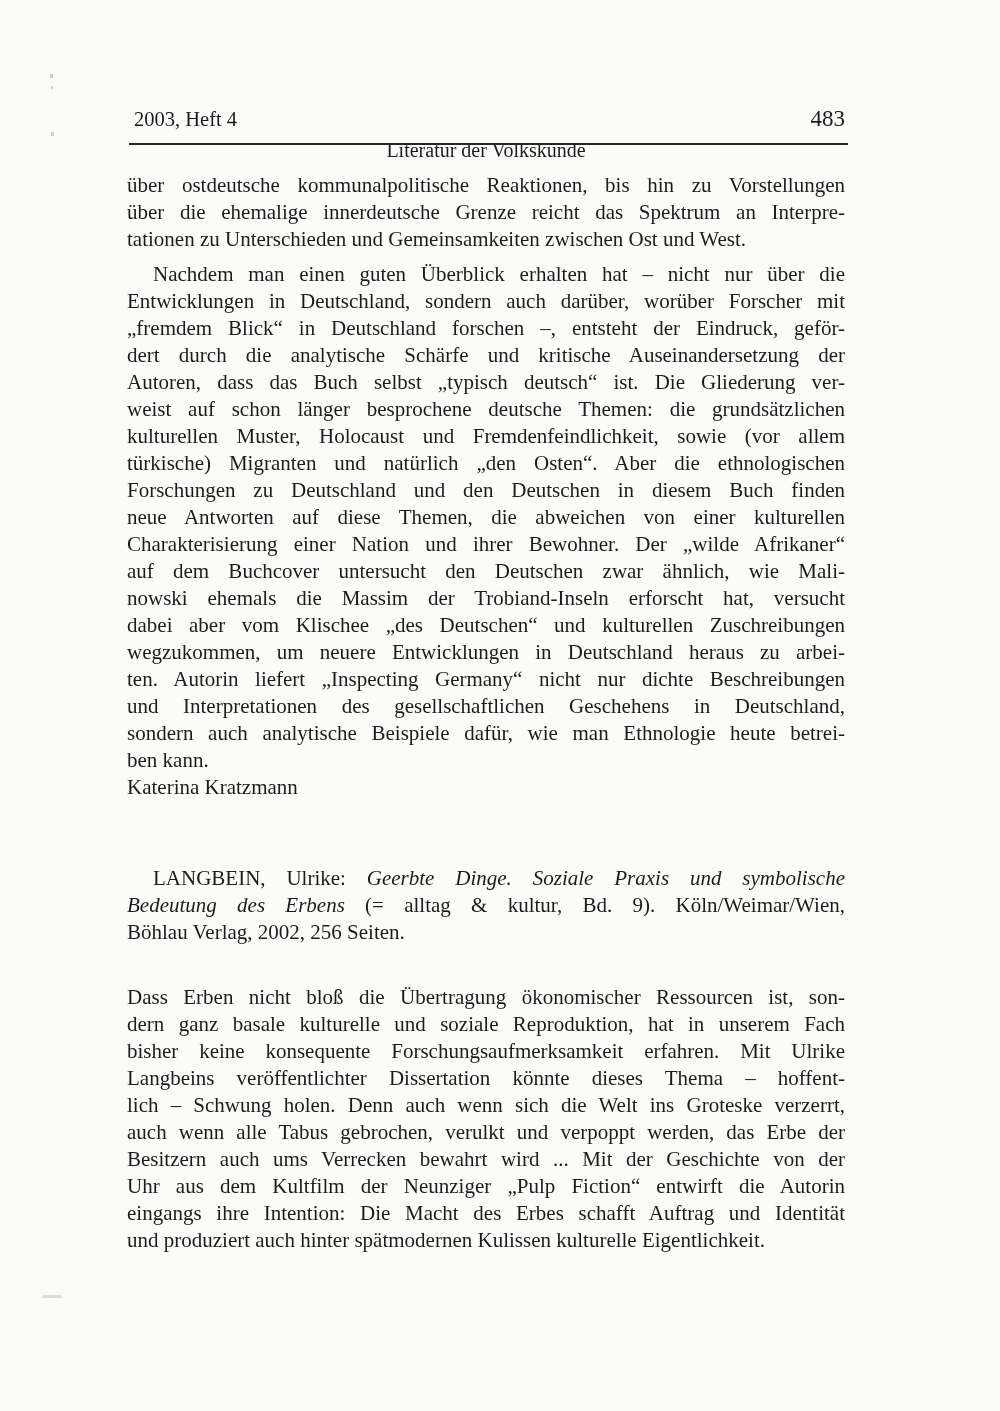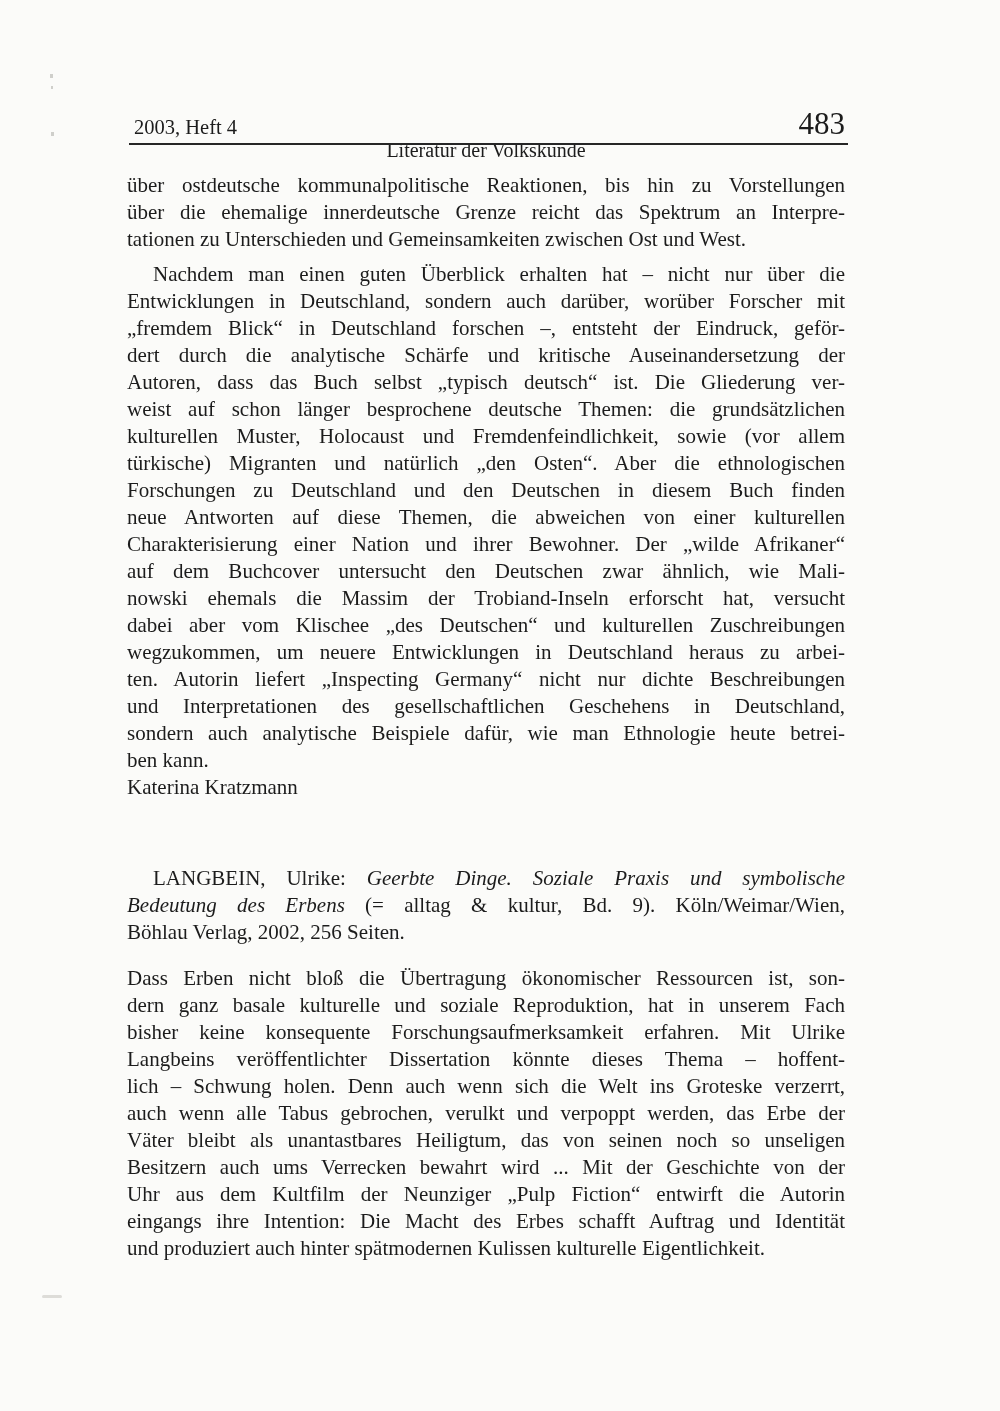--- a/index.html
+++ b/index.html
@@ -19,21 +19,21 @@
   .header {
     position: absolute;
     left: 127px; top: 106px; width: 718px;
     display: flex; align-items: baseline;
   }
   .issue  { font-size: 20.5px; padding-left: 7px; white-space: nowrap; text-align: right; }
   .jtitle {
     position: absolute; left: 0; right: 0;
     text-align: center; font-size: 20px; white-space: nowrap; margin-top: 33px;
   }
-  .pagenum { margin-left: auto; font-size: 31px; white-space: nowrap; }
+  .pagenum { margin-left: auto; font-size: 23px; white-space: nowrap; }
   .rule {
     position: absolute;
     left: 129px; top: 143px; width: 719px; height: 2px;
     background: #262626;
   }
   
   .column {
     position: absolute;
     left: 127px; top: 172px; width: 718px;
     font-size: 21px; line-height: 27px;
@@ -51,21 +51,21 @@
   
   .bib { margin-top: 64px; }
   .bib .bline {
     text-align: justify;
     text-align-last: justify;
     overflow: hidden;
   }
   .bib .bline.first { text-indent: 26px; }
   .bib .bline.last { text-align-last: left; }
   .italic { font-style: italic; }
-  .body2 { margin-top: 19px; }
+  .body2 { margin-top: 38px; }
   
   .artifact { position: absolute; background: #cfcfcb; }
   .art1 { left: 50px; top: 74px;  width: 3px;  height: 4px; }
   .art2 { left: 51px; top: 86px;  width: 2px;  height: 3px; }
   .art3 { left: 51px; top: 132px; width: 3px;  height: 4px; }
   .art4 { left: 42px; top: 1295px; width: 20px; height: 3px; background: #dddcd8; border-radius: 2px; }
 </style>
 </head>
 <body>
 
@@ -121,21 +121,20 @@
         <div class="bline"><span class="italic">Bedeutung des Erbens</span><span> (= alltag &amp; kultur, Bd. 9). Köln/Weimar/Wien,</span></div>
         <div class="bline last"><span>Böhlau Verlag, 2002, 256 Seiten.</span></div>
       </div>
       <div class="lines body2">
           <div class="tline">Dass Erben nicht bloß die Übertragung ökonomischer Ressourcen ist, son-</div>
           <div class="tline">dern ganz basale kulturelle und soziale Reproduktion, hat in unserem Fach</div>
           <div class="tline">bisher keine konsequente Forschungsaufmerksamkeit erfahren. Mit Ulrike</div>
           <div class="tline">Langbeins veröffentlichter Dissertation könnte dieses Thema – hoffent-</div>
           <div class="tline">lich – Schwung holen. Denn auch wenn sich die Welt ins Groteske verzerrt,</div>
           <div class="tline">auch wenn alle Tabus gebrochen, verulkt und verpoppt werden, das Erbe der</div>
-          <div class="tline">Väter bleibt als unantastbares Heiligtum, das von seinen noch so unseligen</div>
           <div class="tline">Besitzern auch ums Verrecken bewahrt wird ... Mit der Geschichte von der</div>
           <div class="tline">Uhr aus dem Kultfilm der Neunziger „Pulp Fiction“ entwirft die Autorin</div>
           <div class="tline">eingangs ihre Intention: Die Macht des Erbes schafft Auftrag und Identität</div>
           <div class="tline">und produziert auch hinter spätmodernen Kulissen kulturelle Eigentlichkeit.</div>
         </div>
     </section>
 
   </div>
 </div>
 

